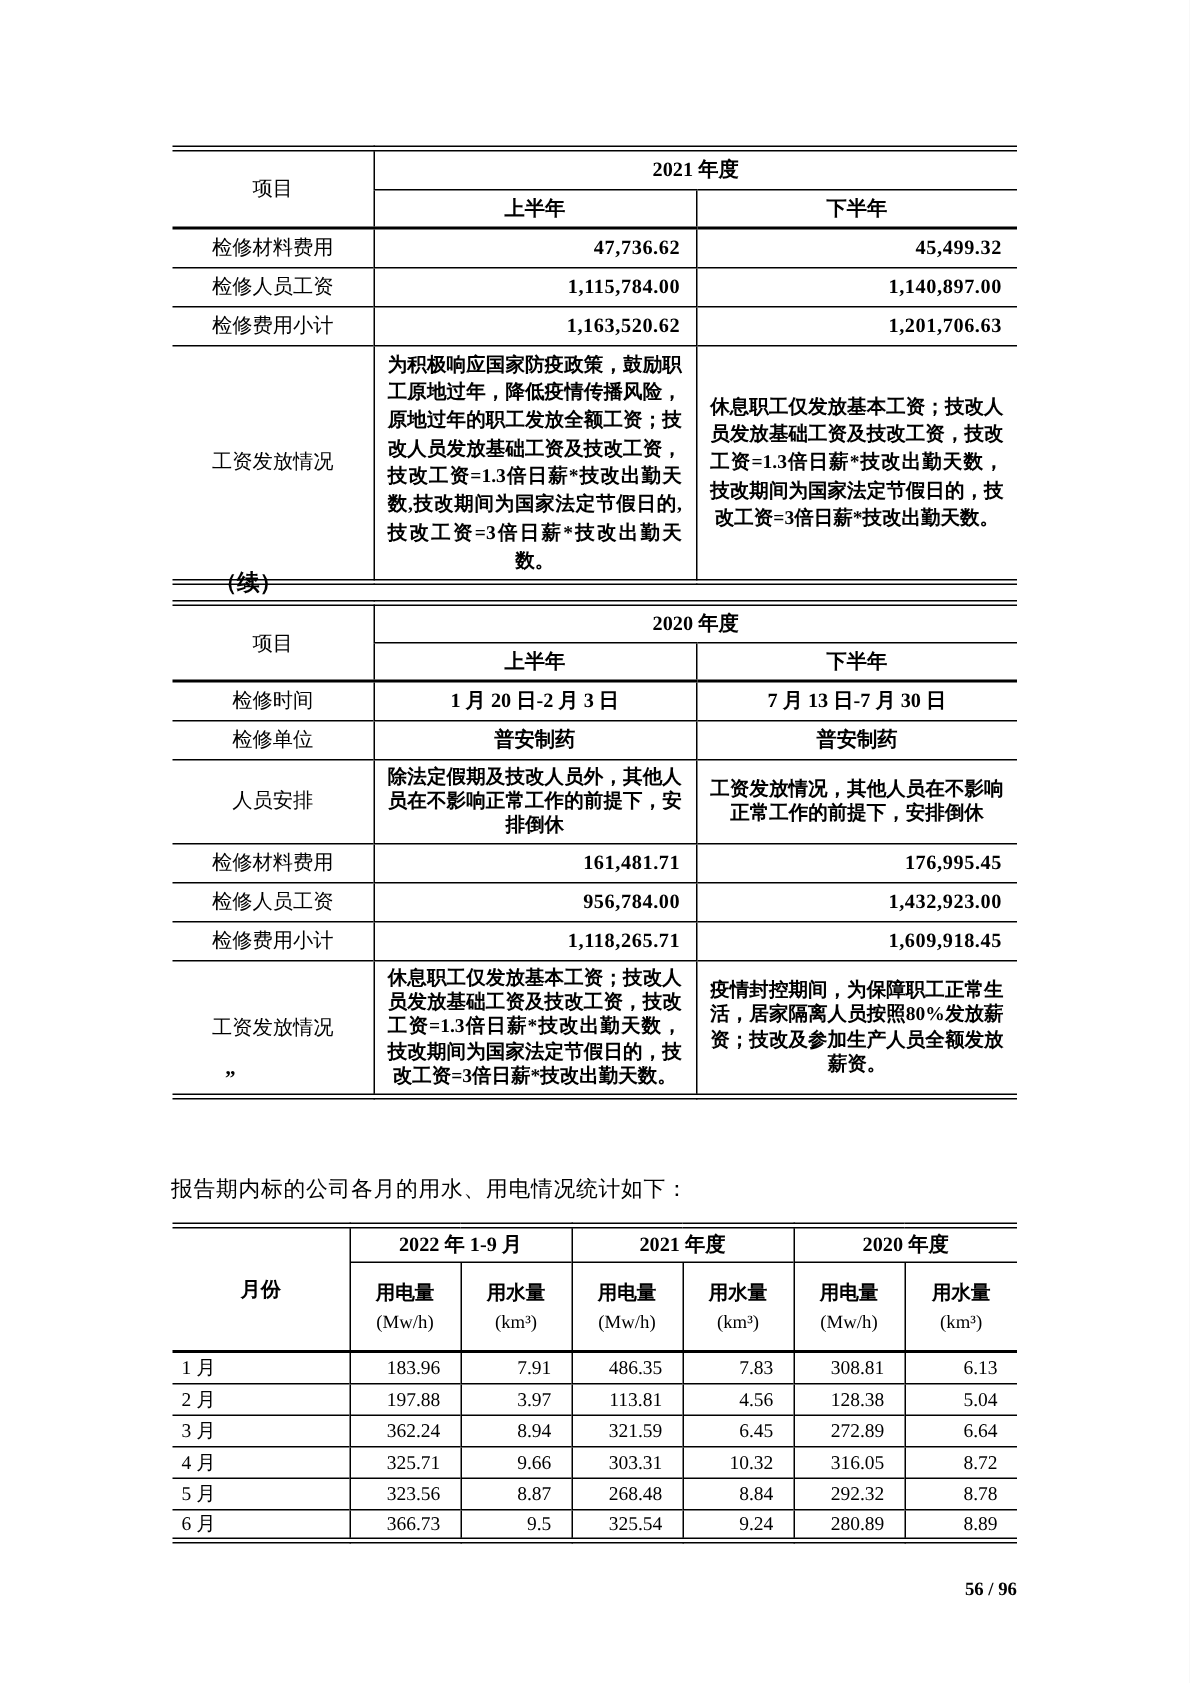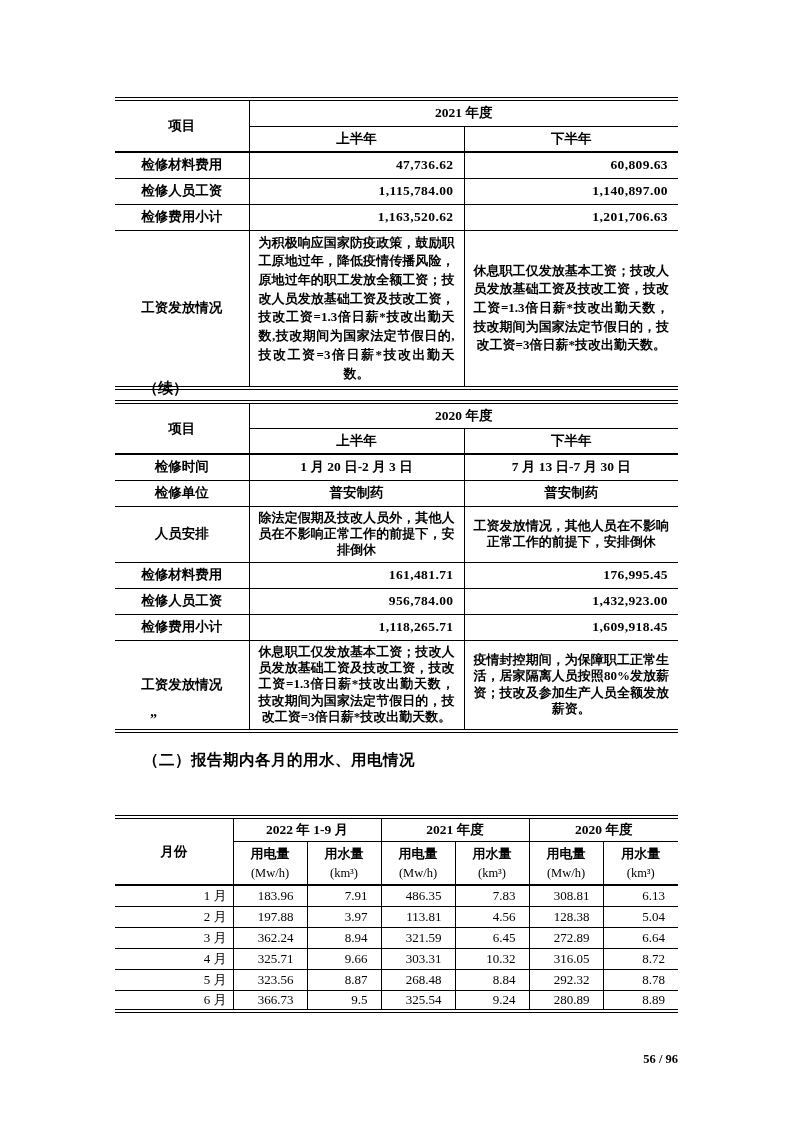--- a/index.html
+++ b/index.html
@@ -13,31 +13,31 @@
     border-top:4px double #000; border-bottom:4px double #000;
     font-size:13.5px;
   }
   table.doc td, table.doc th {
     border-top:1px solid #000; border-left:1px solid #000;
     border-right:none; border-bottom:none;
     vertical-align:middle; padding:0 6px; overflow:hidden;
   }
   table.doc .c0 { border-left:none; }
   table.doc .hdb { border-bottom:2px solid #000; }
-  .lbl { text-align:center; font-weight:bold; }
+  .lbl { text-align:center; font-weight:normal; }
   .num { text-align:right; font-weight:bold; padding-right:10px !important; letter-spacing:0.4px;margin-left:32px; }
   .ctr { text-align:center; font-weight:bold; }
   .just { text-align:justify; text-align-last:center; font-weight:bold;
           padding:3px 9px !important; font-size:13px; }
   .lh-wide  { line-height:1.44; }
   .lh-tight { line-height:1.26; }
   .yearhead { text-align:center; font-weight:bold; }
   
   table.usage tbody td { font-weight:normal; font-size:13px; }
-  table.usage .month { text-align:right; }
+  table.usage .month { text-align:left; }
   table.usage .val { text-align:right; padding-right:13px !important; }
   table.usage th { font-weight:bold; text-align:center; }
   .sub-label { font-family:"Liberation Sans","DejaVu Sans",sans-serif; font-size:13px; line-height:20px; }
   .sub-unit  { font-size:12.5px; line-height:18px; font-weight:normal; }
   .floating { position:absolute; white-space:nowrap; }
   .cont-label { font-weight:bold; font-size:15px; }
   .quote-mark { font-weight:bold; font-size:14px; }
   .sec-heading { font-weight:bold; font-size:15.5px;
                  font-family:"Liberation Sans","DejaVu Sans",sans-serif; letter-spacing:0.5px; }
   .intro-para { font-size:14.5px; letter-spacing:0.5px; }
@@ -59,21 +59,21 @@
         <td class="lbl c0 hdb" rowspan="2">项目</td>
         <td class="yearhead" colspan="2">2021 年度</td>
       </tr>
       <tr style="height:26px;">
         <td class="ctr hdb">上半年</td>
         <td class="ctr hdb">下半年</td>
       </tr>
       <tr style="height:26px;">
         <td class="lbl c0">检修材料费用</td>
         <td class="num">47,736.62</td>
-        <td class="num">60,809.63</td>
+        <td class="num">45,499.32</td>
       </tr>
       <tr style="height:26px;">
         <td class="lbl c0">检修人员工资</td>
         <td class="num">1,115,784.00</td>
         <td class="num">1,140,897.00</td>
       </tr>
       <tr style="height:26px;">
         <td class="lbl c0">检修费用小计</td>
         <td class="num">1,163,520.62</td>
         <td class="num">1,201,706.63</td>
@@ -136,40 +136,40 @@
       <tr style="height:78px;">
         <td class="lbl c0">工资发放情况</td>
         <td class="just lh-tight">休息职工仅发放基本工资；技改人员发放基础工资及技改工资，技改工资=1.3倍日薪*技改出勤天数，技改期间为国家法定节假日的，技改工资=3倍日薪*技改出勤天数。</td>
         <td class="just lh-tight">疫情封控期间，为保障职工正常生活，居家隔离人员按照80%发放薪资；技改及参加生产人员全额发放薪资。</td>
       </tr>
     </tbody>
   </table>
 
   <div class="floating quote-mark" style="left:150px; top:712px;">”</div>
 
-  <div class="floating sec-heading" style="left:143px; top:750px;">（二）报告期内各月的用水、用电情况</div>
+  <div class="floating intro-para" style="left:114px; top:783px;">报告期内标的公司各月的用水、用电情况统计如下：</div>
 
   <table class="doc usage" id="tbl-usage" style="left:115px; top:815px; width:563px;">
     <colgroup>
       <col style="width:118px">
         <col style="width:74px">
         <col style="width:74px">
       <col style="width:74px">
         <col style="width:74px">
         <col style="width:74px">
         <col style="width:75px">
     </colgroup>
     <thead>
       <tr style="height:24px;">
         <th class="c0 hdb" rowspan="2">月份</th>
         <th colspan="2">2022 年 1-9 月</th>
         <th colspan="2">2021 年度</th>
         <th colspan="2">2020 年度</th>
       </tr>
-      <tr style="height:44px;margin-top:32px;">
+      <tr style="height:60px;margin-top:32px;">
         <th class="hdb">
           <div class="sub-label">用电量</div>
           <div class="sub-unit">(Mw/h)</div>
         </th>
         <th class="hdb">
           <div class="sub-label">用水量</div>
           <div class="sub-unit">(km³)</div>
         </th>
         <th class="hdb">
           <div class="sub-label">用电量</div>

